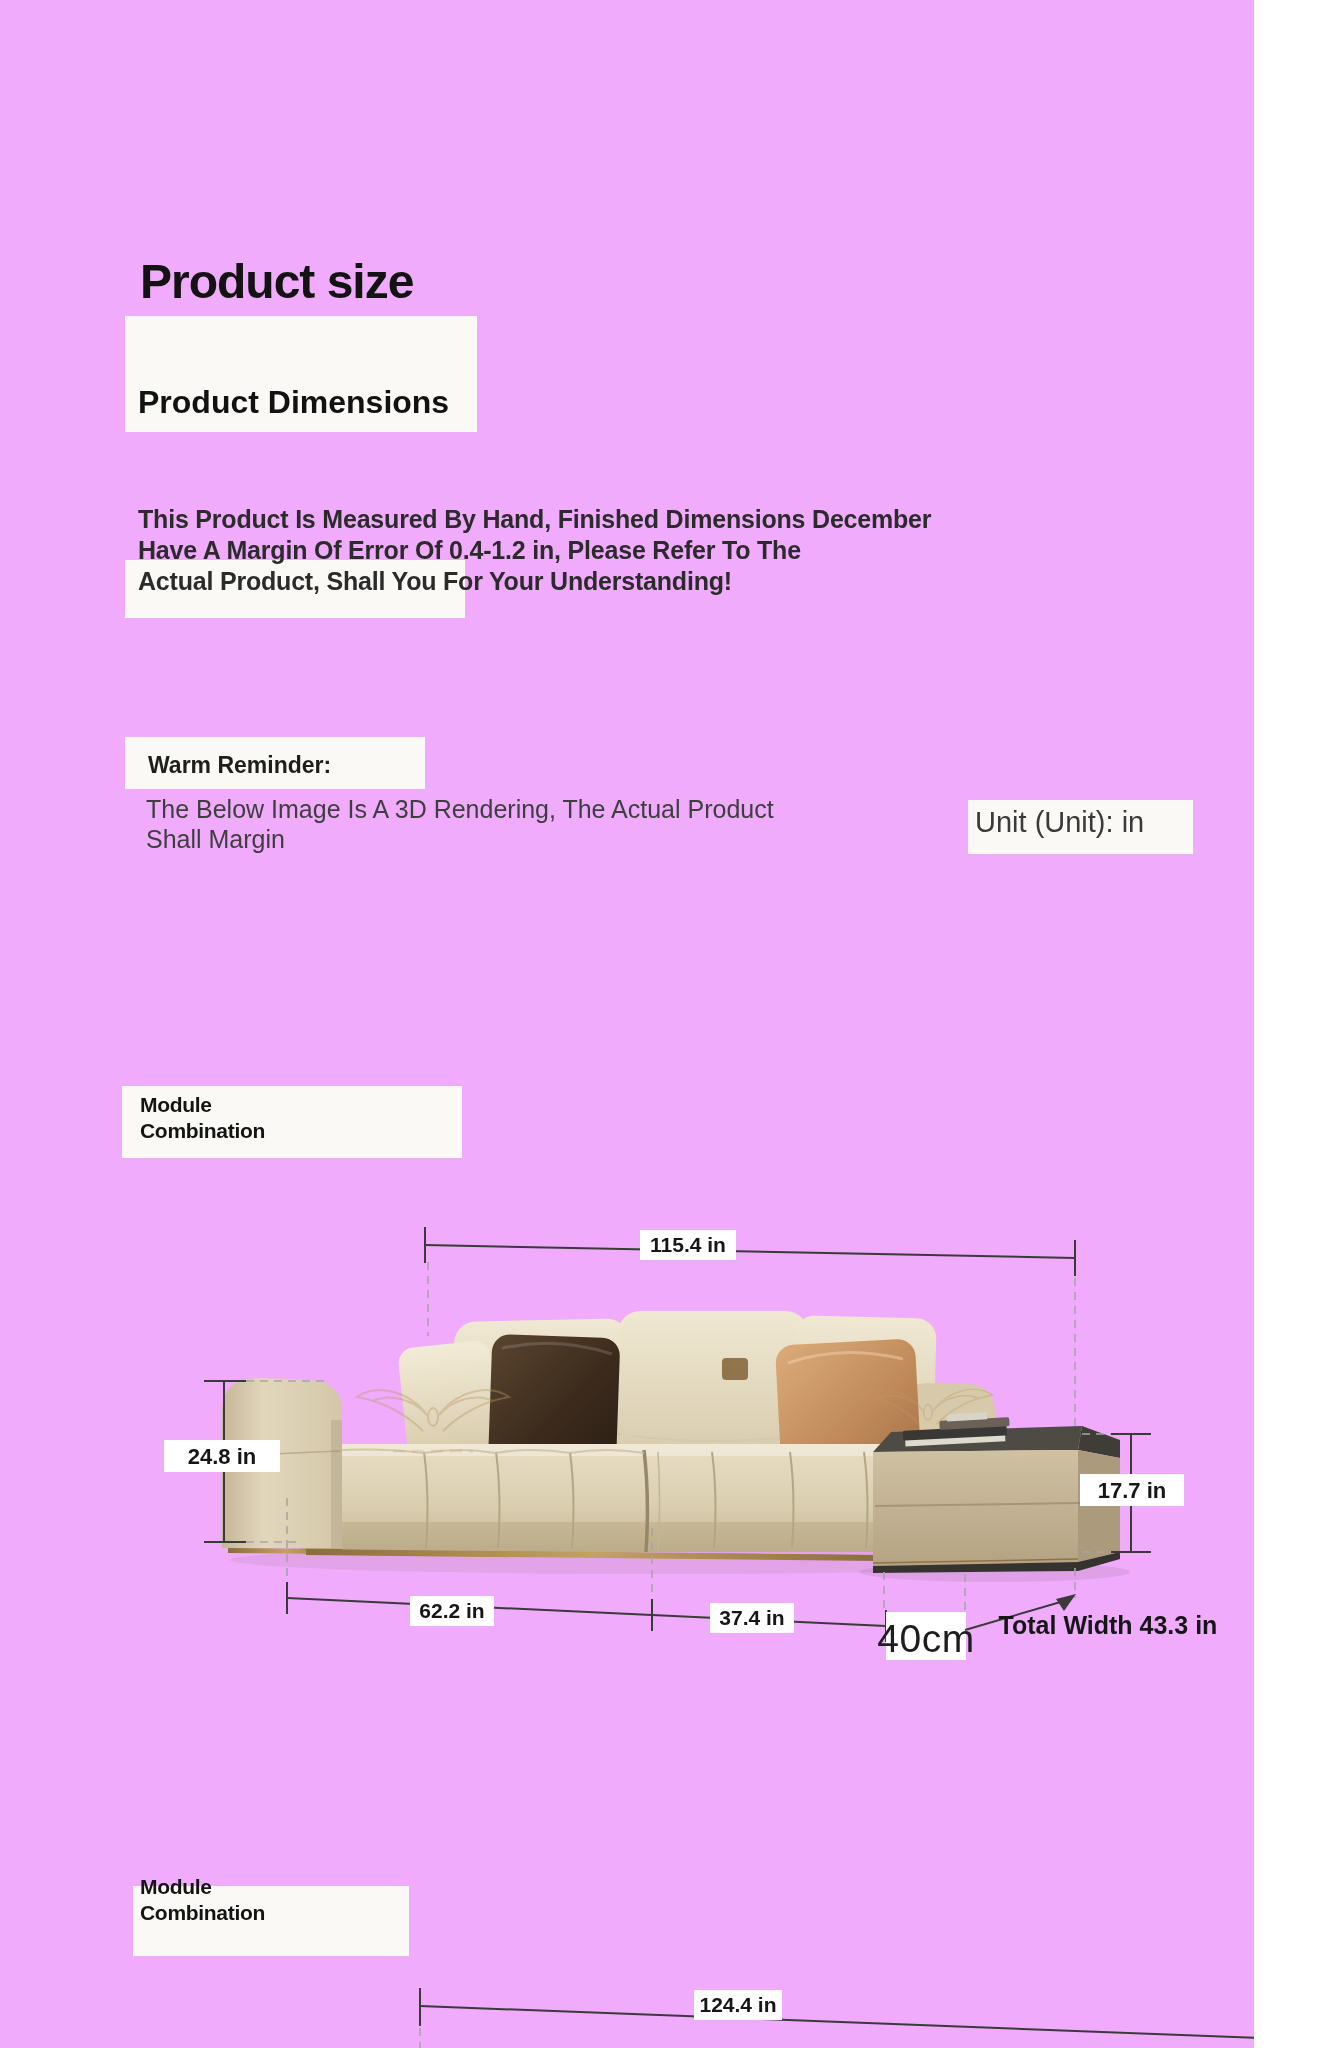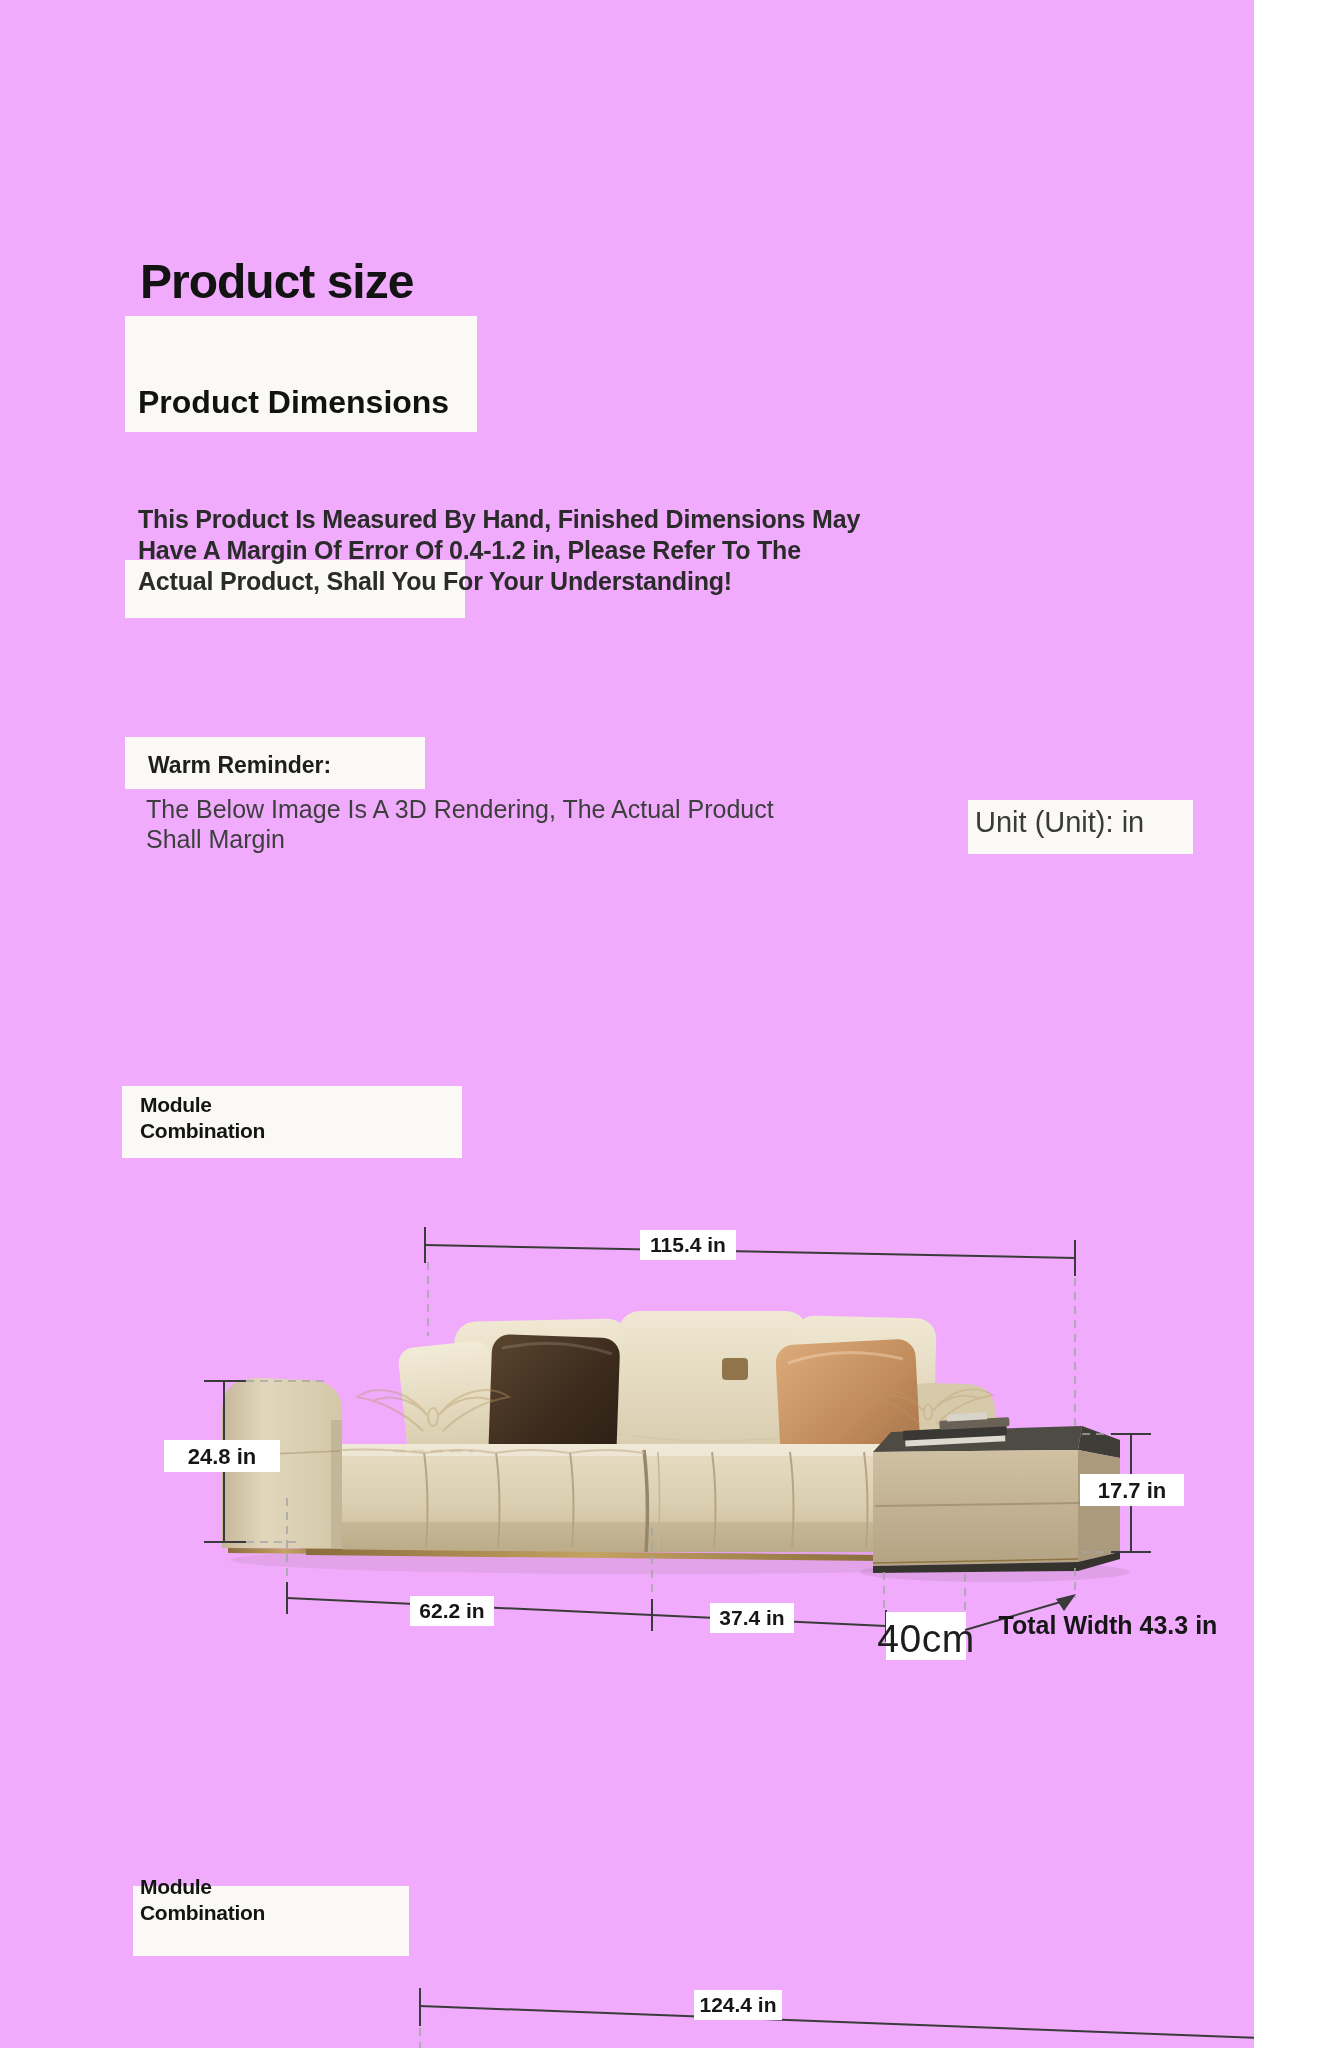--- a/index.html
+++ b/index.html
@@ -66,21 +66,21 @@
   <div class="panel" style="left:125px;top:560px;width:340px;height:58px;"></div>
   <div class="panel" style="left:125px;top:737px;width:300px;height:52px;"></div>
   <div class="panel" style="left:968px;top:800px;width:225px;height:54px;"></div>
   <div class="panel" style="left:122px;top:1086px;width:340px;height:72px;"></div>
   <div class="panel" style="left:133px;top:1886px;width:276px;height:70px;"></div>
 
   <div class="abs title">Product size</div>
   <div class="abs heading">Product Dimensions</div>
 
   <div class="abs disclaimer">
-    <div>This Product Is Measured By Hand, Finished Dimensions May</div>
+    <div>This Product Is Measured By Hand, Finished Dimensions December</div>
     <div>Have A Margin Of Error Of 0.4-1.2 in, Please Refer To The</div>
     <div>Actual Product, Shall You For Your Understanding!</div>
   </div>
 
   <div class="abs warm-label">Warm Reminder:</div>
   <div class="abs warm-body">
     <div>The Below Image Is A 3D Rendering, The Actual Product</div>
     <div>Shall Margin</div>
   </div>
 

